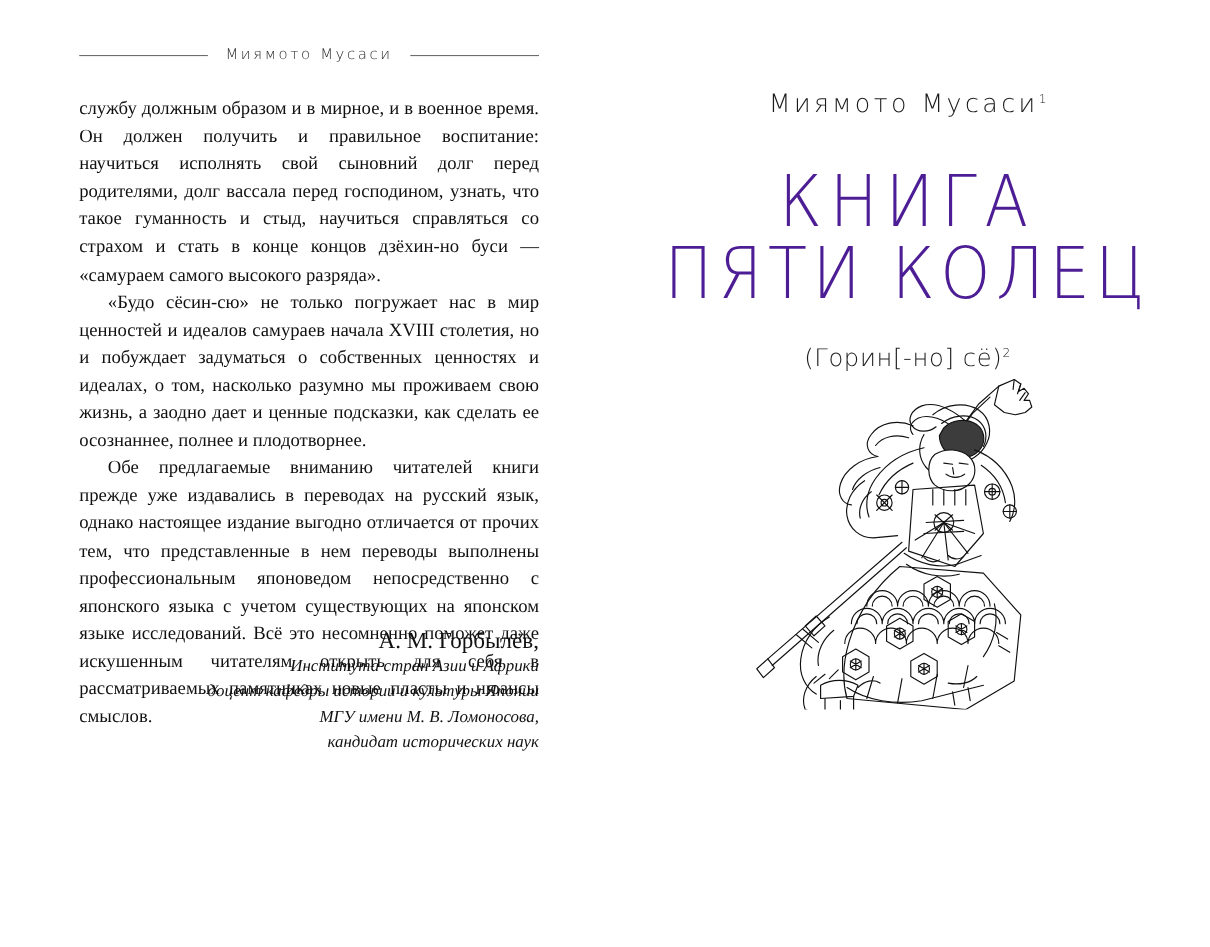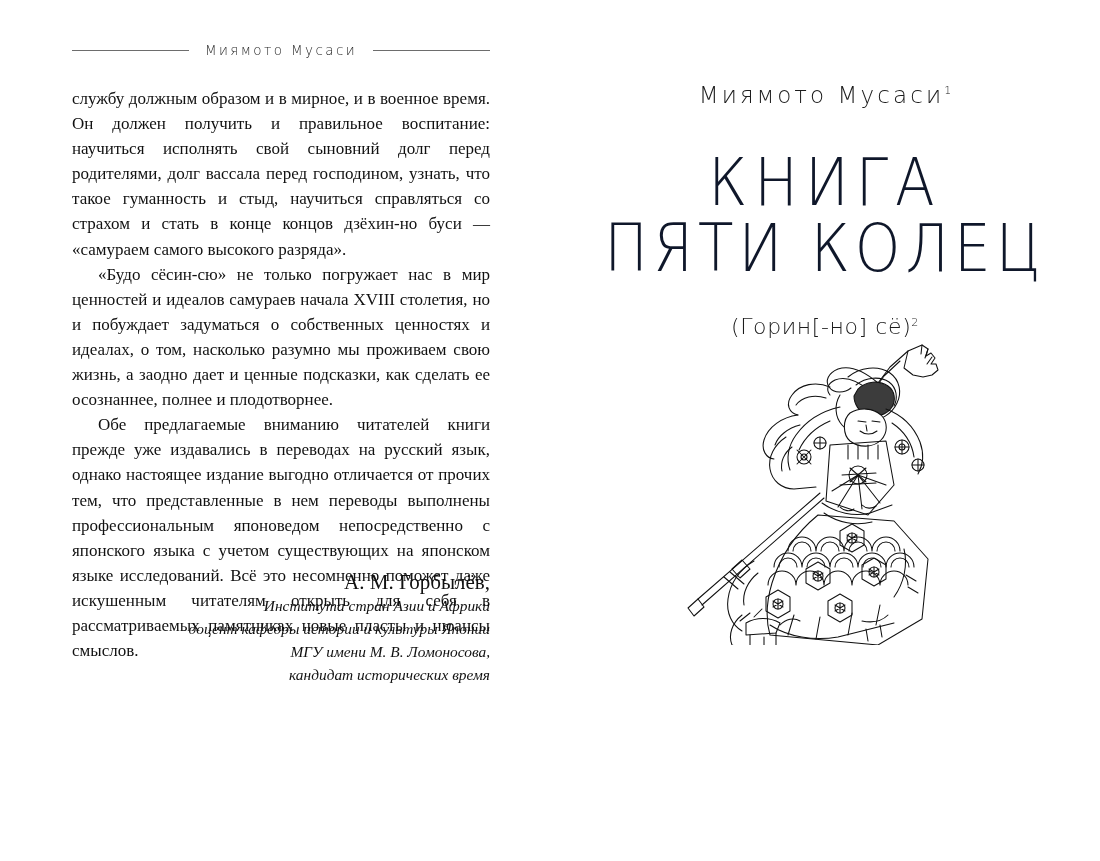--- a/index.html
+++ b/index.html
@@ -123,21 +123,21 @@
   }
   .author-line sup {
     font-size: 11px;
     letter-spacing: 0;
     vertical-align: super;
     line-height: 0;
   }
 
   .main-title {
     margin-top: 36px;
-    color: #0f172a;
+    color: #4c1d95;
   }
   .main-title .tl {
     display: block;
     font-size: 58px;
     line-height: 66px;
     letter-spacing: 7px;
     font-weight: 200;
     white-space: nowrap;
     transform: scaleY(1.12);
     transform-origin: center top;
@@ -190,21 +190,21 @@
       <p class="first">службу должным образом и в мирное, и в военное время. Он должен получить и правильное воспитание: научиться исполнять свой сыновний долг перед родителями, долг вассала перед господином, узнать, что такое гуманность и стыд, научиться справляться со страхом и стать в конце концов дзёхин-но буси — «самураем самого высокого разряда».</p>
       <p>«Будо сёсин-сю» не только погружает нас в мир ценностей и идеалов самураев начала XVIII столетия, но и побуждает задуматься о собственных ценностях и идеалах, о том, насколько разумно мы проживаем свою жизнь, а заодно дает и ценные подсказки, как сделать ее осознаннее, полнее и плодотворнее.</p>
       <p>Обе предлагаемые вниманию читателей книги прежде уже издавались в переводах на русский язык, однако настоящее издание выгодно отличается от прочих тем, что представленные в нем переводы выполнены профессиональным японоведом непосредственно с японского языка с учетом существующих на японском языке исследований. Всё это несомненно поможет даже искушенным читателям открыть для себя в рассматриваемых памятниках новые пласты и нюансы смыслов.</p>
     </div>
 
     <div class="signature">
       <div class="sig-name">А. М. Горбылёв,</div>
       <div class="sig-line">Института стран Азии и Африки</div>
       <div class="sig-line">доцент кафедры истории и культуры Японии</div>
       <div class="sig-line">МГУ имени М. В. Ломоносова,</div>
-      <div class="sig-line">кандидат исторических время</div>
+      <div class="sig-line">кандидат исторических наук</div>
     </div>
 
   </div>
 
   <div class="page-right">
 
     <div class="title-block">
 
       <div class="author-line">
         <span>Миямото Мусаси</span><sup>1</sup>

